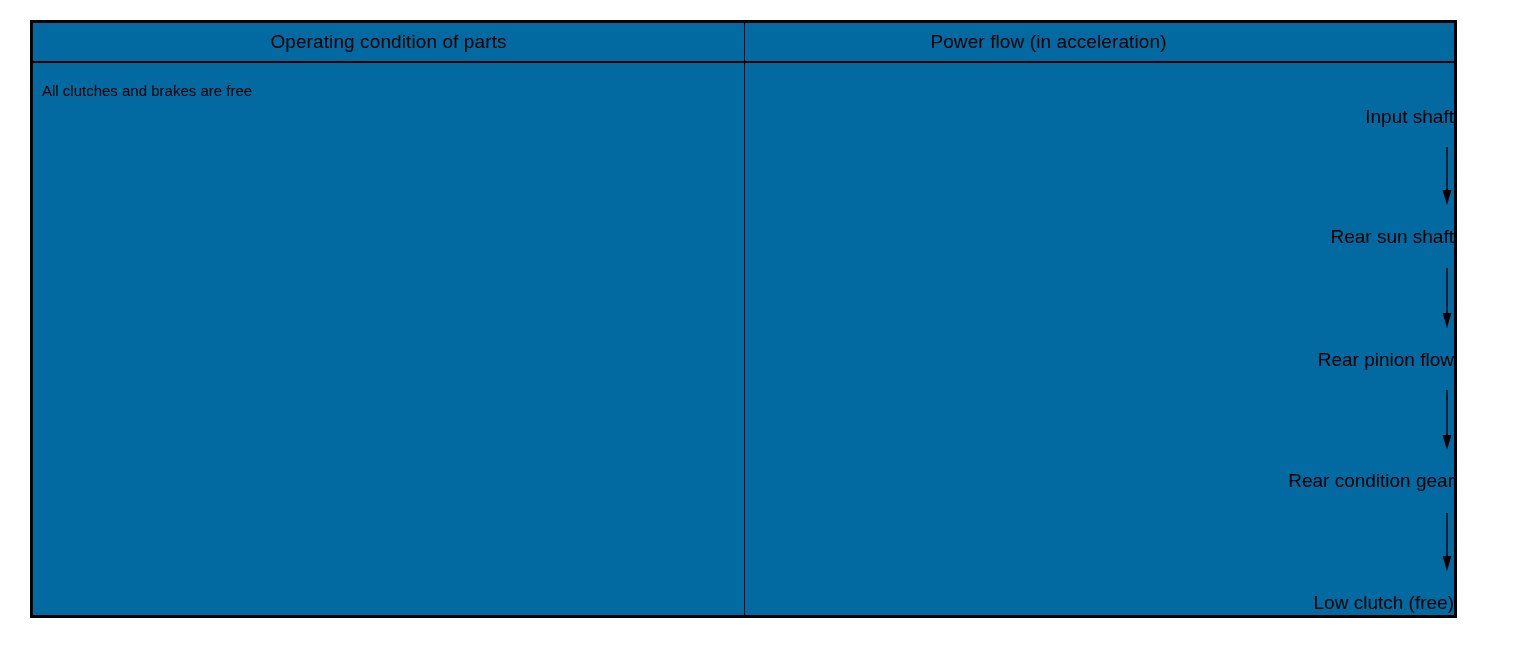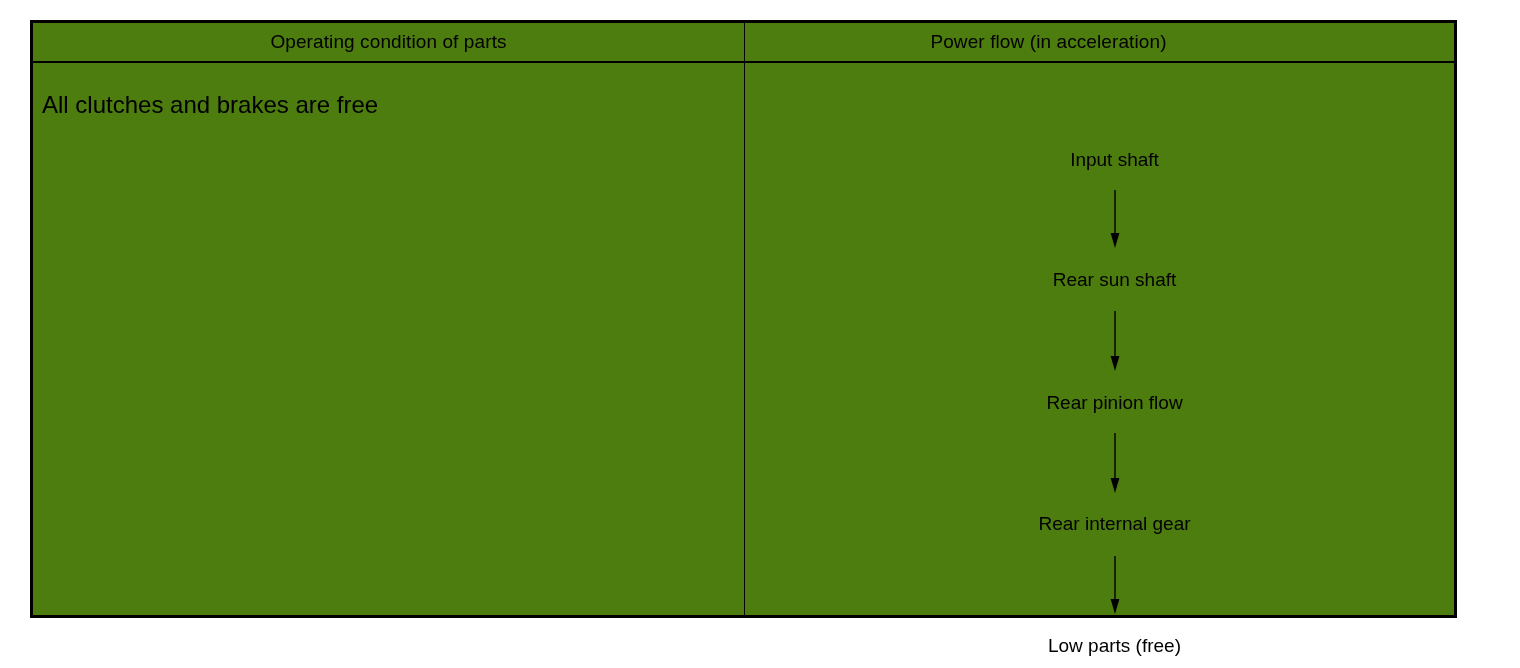--- a/index.html
+++ b/index.html
@@ -18,21 +18,21 @@
 
   
   .table-wrap {
     position: absolute;
     left: 30px;
     top: 20px;
     width: 1427px;
     height: 598px;
     box-sizing: border-box;
     border: 3px solid #000000;
-    background: #4d7c0f;
+    background: #0369a1;
   }
 
   .table-inner {
     position: relative;
     width: 100%;
     height: 100%;
   }
 
   
   .header-row {
@@ -74,43 +74,42 @@
     position: absolute;
     left: 0;
     top: 40px;
     width: 711px;
     bottom: 0;
   }
 
   .condition-text {
     position: absolute;
     left: 9px;
-    top: 28px;
-    font-size: 24px;
+    top: 19px;
+    font-size: 15px;
     white-space: nowrap;
   }
 
   .body-right {
     position: absolute;
     left: 712px;
     top: 40px;
     right: 0;
     bottom: 0;
   }
 
   
   .flow {
     position: absolute;
     left: 0;
     top: 44px;
     width: 100%;
     display: flex;
     flex-direction: column;
-    align-items: center;
-    margin-top: 43px;
+    align-items: flex-end;
   }
 
   .flow-node {
     font-size: 19px;
     white-space: nowrap;
     line-height: 1;
     
     margin-left: 30px;
   }
 
@@ -184,30 +183,30 @@
 
         <div class="node-pad-3"></div>
         <div class="flow-arrow gap-3">
           <svg width="14" height="60" viewBox="0 0 14 60" aria-hidden="true">
             <line x1="7" y1="0" x2="7" y2="48" stroke="#000000" stroke-width="1.4"></line>
             <polygon points="7,60 2.6,45 11.4,45" fill="#000000"></polygon>
           </svg>
         </div>
         <div class="node-top-3"></div>
 
-        <div class="flow-node">Rear internal gear</div>
+        <div class="flow-node">Rear condition gear</div>
 
         <div class="node-pad-4"></div>
         <div class="flow-arrow gap-4">
           <svg width="14" height="58" viewBox="0 0 14 58" aria-hidden="true">
             <line x1="7" y1="0" x2="7" y2="46" stroke="#000000" stroke-width="1.4"></line>
             <polygon points="7,58 2.6,43 11.4,43" fill="#000000"></polygon>
           </svg>
         </div>
         <div class="node-top-4"></div>
 
-        <div class="flow-node">Low parts (free)</div>
+        <div class="flow-node">Low clutch (free)</div>
 
       </div>
     </div>
 
   </div>
 </div>
 
 </body></html>

